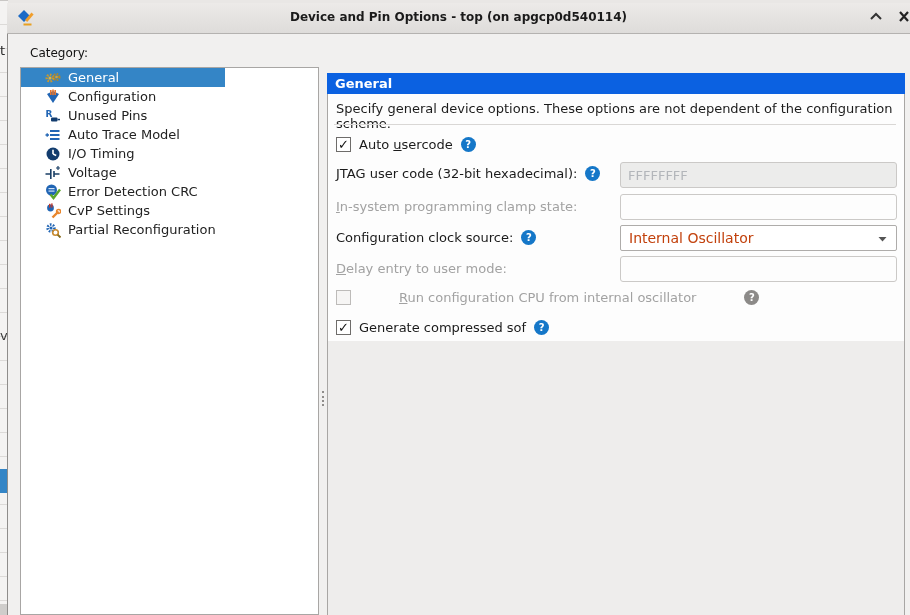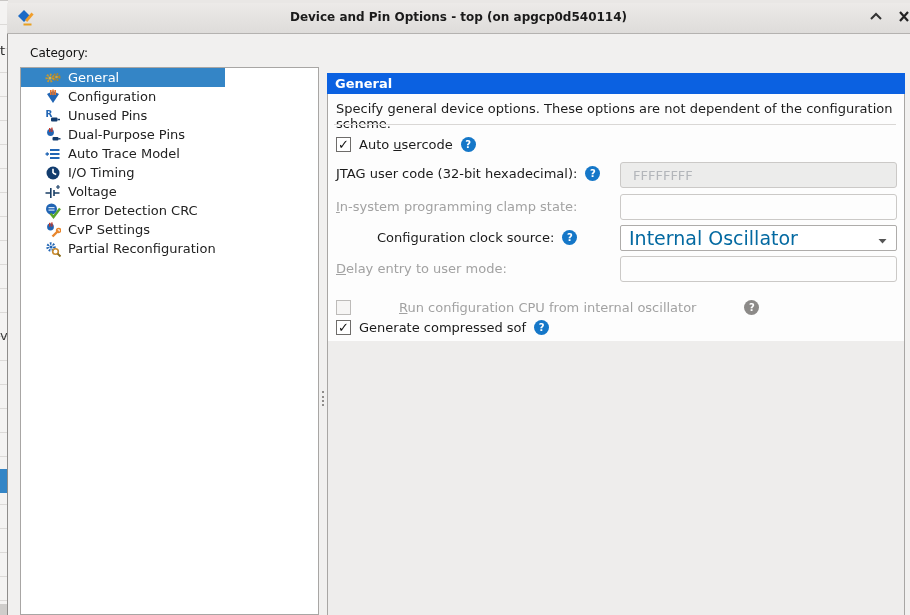--- a/index.html
+++ b/index.html
@@ -60,28 +60,28 @@
     display:inline-flex; align-items:center; justify-content:center;
     font-size:13px; font-weight:bold; color:#111; line-height:1; }
   .checkbox.disabled { border-color:#bdbbb9; background:#f6f5f4; }
 
   .help { width:15px; height:15px; border-radius:50%; background:#1577c8; color:#fff;
     font-size:10px; font-weight:bold; display:inline-flex; align-items:center;
     justify-content:center; line-height:1; }
   .help.disabled { background:#8c8a88; }
 
   .field { left:620px; width:277px; height:26px; border:1px solid #cbc9c7; border-radius:3px;
-    background:#fdfdfd; font-size:13px; padding:0 12px;
+    background:#fdfdfd; font-size:13px; padding:0 7px;
     font-family:"DejaVu Sans","Liberation Sans",sans-serif; color:#222; }
   .field:disabled { background:#fdfdfd; }
   .field.ghost:disabled { background:#ececeb; color:#b3b6ba; }
 
   #combo-clock { left:620px; top:225px; width:277px; height:26px; background:#ffffff;
     border:1px solid #aeacaa; border-radius:2px; display:flex; align-items:center;
-    padding:0 8px; font-size:19px; color:#0369a1; cursor:default; }
+    padding:0 8px; font-size:14px; color:#c2410c; cursor:default; }
   #combo-clock .combo-text { flex:1; }
 </style>
 </head>
 <body>
 
 <div class="abs" id="bg-strip"></div>
 <div class="abs" id="bg-frag-top">t</div>
 <div class="abs" id="bg-frag-mid">v</div>
 <div class="abs" id="bg-blue"></div>
 <div class="abs" id="bg-dark"></div>
@@ -139,32 +139,20 @@
         <text x="0.5" y="8.5" font-size="9" font-weight="bold" fill="#2165b4">R</text>
         <rect x="6" y="9.5" width="6.5" height="4" rx="1" fill="#123c6e"></rect>
         <rect x="12.5" y="10.8" width="2.5" height="1.5" fill="#123c6e"></rect>
       </svg>
     </span>
     <span>Unused Pins</span>
   </li>
   <li>
     <span class="li-icon">
       <svg width="16" height="16" viewBox="0 0 16 16">
-        <circle cx="5.5" cy="5.5" r="3.4" fill="#2165b4"></circle>
-        <rect x="4" y="1" width="1.4" height="4" fill="#c0392b"></rect>
-        <rect x="6.2" y="0.6" width="1.4" height="4.4" fill="#c0392b"></rect>
-        <rect x="7.5" y="10" width="6" height="3.6" rx="1" fill="#123c6e"></rect>
-        <rect x="13.2" y="11.1" width="2.3" height="1.4" fill="#123c6e"></rect>
-      </svg>
-    </span>
-    <span>Dual-Purpose Pins</span>
-  </li>
-  <li>
-    <span class="li-icon">
-      <svg width="16" height="16" viewBox="0 0 16 16">
         <rect x="5" y="3" width="9.5" height="2" fill="#2165b4"></rect>
         <rect x="5" y="7" width="9.5" height="2" fill="#2165b4"></rect>
         <rect x="5" y="11" width="9.5" height="2" fill="#2165b4"></rect>
         <path d="M0.5 8 H4 M2.2 6.2 V9.8" stroke="#2165b4" stroke-width="1.3" fill="none"></path>
       </svg>
     </span>
     <span>Auto Trace Model</span>
   </li>
   <li>
     <span class="li-icon">
@@ -241,39 +229,39 @@
   <span class="lbl">JTAG user code (32-bit hexadecimal):</span>
   <span class="help">?</span>
 </div>
 <input class="abs field ghost" style="top: 162px;" disabled="" value="FFFFFFFF">
 
 <div class="abs row" style="left:336px; top:199px;">
   <span class="lbl disabled"><span class="mn">I</span><span>n-system programming clamp state:</span></span>
 </div>
 <input class="abs field" style="top: 194px;" disabled="" value="">
 
-<div class="abs row" style="left:336px; top:230px;margin-left:41px;">
+<div class="abs row" style="left:336px; top:230px;">
   <span class="lbl">Configuration clock source:</span>
   <span class="help">?</span>
 </div>
 <div class="abs" id="combo-clock">
   <span class="combo-text">Internal Oscillator</span>
   <span>
     <svg width="11" height="8" viewBox="0 0 11 8">
         <path d="M1.5 2 L5.5 6.5 L9.5 2 Z" fill="#555"></path>
       </svg>
   </span>
 </div>
 
 <div class="abs row" style="left:336px; top:261px;">
   <span class="lbl disabled"><span class="mn">D</span><span>elay entry to user mode:</span></span>
 </div>
 <input class="abs field" style="top: 256px;" disabled="" value="">
 
-<div class="abs row" style="left:336px; top:300px;gap:48px;">
+<div class="abs row" style="left:336px; top:290px;gap:48px;">
   <span class="checkbox disabled"></span>
   <span class="lbl disabled"><span class="mn">R</span><span>un configuration CPU from internal oscillator</span></span>
   <span class="help disabled">?</span>
 </div>
 
 <div class="abs row" style="left:336px; top:320px;">
   <span class="checkbox">✓</span>
   <span class="lbl">Generate compressed sof</span>
   <span class="help">?</span>
 </div>

